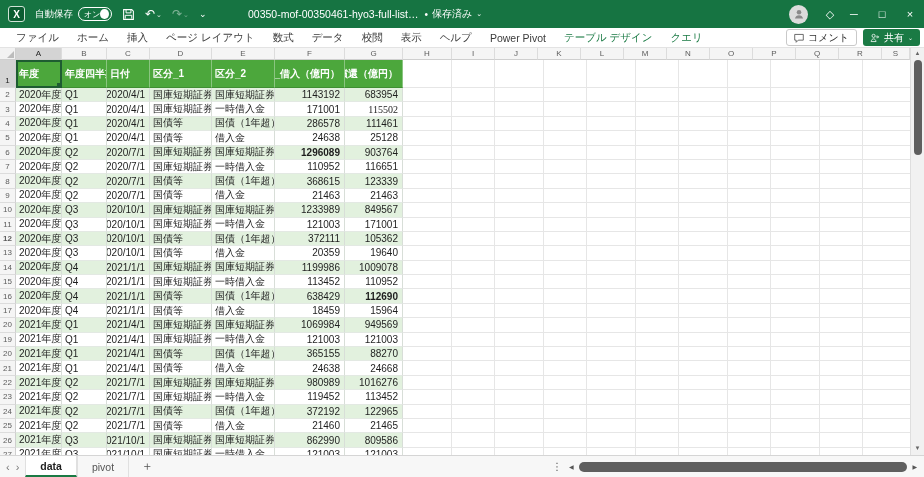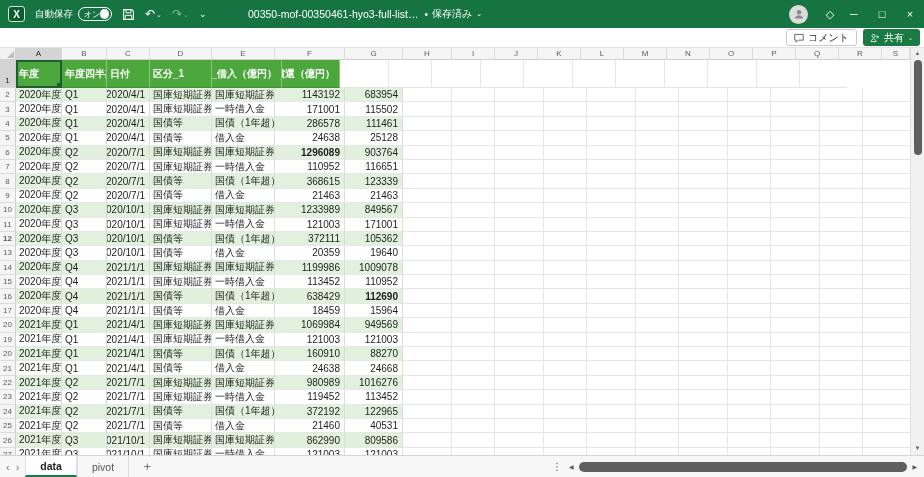--- a/index.html
+++ b/index.html
@@ -119,20 +119,34 @@
           </svg>
       </span>
       <span class="winbtn" style="width:20px">◇</span>
       <span class="winbtn">─</span>
       <span class="winbtn">□</span>
       <span class="winbtn">×</span>
     </div>
   </div>
 
   <div class="ribbon">
+    <div id="ribbon-tabs">
+        <span class="rtab">ファイル</span>
+        <span class="rtab">ホーム</span>
+        <span class="rtab">挿入</span>
+        <span class="rtab">ページ レイアウト</span>
+        <span class="rtab">数式</span>
+        <span class="rtab">データ</span>
+        <span class="rtab">校閲</span>
+        <span class="rtab">表示</span>
+        <span class="rtab">ヘルプ</span>
+        <span class="rtab">Power Pivot</span>
+        <span class="rtab ctx">テーブル デザイン</span>
+        <span class="rtab ctx">クエリ</span>
+      </div>
     <div class="ribbon-right">
       <span class="comment-btn">
         <span>
           <svg width="10" height="10" viewBox="0 0 14 14">
               <path d="M1 2h12v8H6l-3 3v-3H1z" fill="none" stroke="#555" stroke-width="1.2"></path>
             </svg>
         </span>
         <span>コメント</span>
       </span>
       <span class="share-btn">
@@ -174,20 +188,21 @@
         <div class="colh" style="width: 43px;">R</div>
         <div class="colh" style="width: 28px;">S</div>
       </div>
     <div id="rows">
         <div class="grow hrow" style="height: 28px;">
           <div class="gut sel bottom" style="height: 28px;">1</div>
           <div class="cell active" style="width: 46px;">年度<span class="fill-handle"></span></div>
           <div class="cell" style="width: 45px;">年度四半期</div>
           <div class="cell" style="width: 43px;">日付</div>
           <div class="cell" style="width: 62px;">区分_1</div>
+          <div class="cell" style="width: 63px;">区分_2</div>
           <div class="cell r" style="width: 70px;">発行_借入（億円）</div>
           <div class="cell r" style="width: 58px;">償還（億円）</div>
           <div class="filler" style="width: 507px; height: 28px;"></div>
         </div>
         <div class="grow" style="height: 14.4px;">
           <div class="gut" style="height: 14.4px;">2</div>
           <div class="cell band" style="width: 46px;">2020年度</div>
           <div class="cell band" style="width: 45px;">Q1</div>
           <div class="cell r band" style="width: 43px;">2020/4/1</div>
           <div class="cell band" style="width: 62px;">国庫短期証券</div>
@@ -197,21 +212,21 @@
           <div class="filler" style="width: 507px; height: 14.4px;"></div>
         </div>
         <div class="grow" style="height: 14.4px;">
           <div class="gut" style="height: 14.4px;">3</div>
           <div class="cell" style="width: 46px;">2020年度</div>
           <div class="cell" style="width: 45px;">Q1</div>
           <div class="cell r" style="width: 43px;">2020/4/1</div>
           <div class="cell" style="width: 62px;">国庫短期証券</div>
           <div class="cell" style="width: 63px;">一時借入金</div>
           <div class="cell r" style="width: 70px;">171001</div>
-          <div class="cell r" style="width: 58px;">115502</div>
+          <div class="cell r" style="width: 58px; font-family: Liberation Serif, serif;">115502</div>
           <div class="filler" style="width: 507px; height: 14.4px;"></div>
         </div>
         <div class="grow" style="height: 14.4px;">
           <div class="gut" style="height: 14.4px;">4</div>
           <div class="cell band" style="width: 46px;">2020年度</div>
           <div class="cell band" style="width: 45px;">Q1</div>
           <div class="cell r band" style="width: 43px;">2020/4/1</div>
           <div class="cell band" style="width: 62px;">国債等</div>
           <div class="cell band" style="width: 63px;">国債（1年超）</div>
           <div class="cell r band" style="width: 70px;">286578</div>
@@ -383,21 +398,21 @@
           <div class="cell r" style="width: 58px;">121003</div>
           <div class="filler" style="width: 507px; height: 14.4px;"></div>
         </div>
         <div class="grow" style="height: 14.4px;">
           <div class="gut" style="height: 14.4px;">20</div>
           <div class="cell band" style="width: 46px;">2021年度</div>
           <div class="cell band" style="width: 45px;">Q1</div>
           <div class="cell r band" style="width: 43px;">2021/4/1</div>
           <div class="cell band" style="width: 62px;">国債等</div>
           <div class="cell band" style="width: 63px;">国債（1年超）</div>
-          <div class="cell r band" style="width: 70px;">160910</div>
+          <div class="cell r band" style="width: 70px;">365155</div>
           <div class="cell r band" style="width: 58px;">88270</div>
           <div class="filler" style="width: 507px; height: 14.4px;"></div>
         </div>
         <div class="grow" style="height: 14.4px;">
           <div class="gut" style="height: 14.4px;">21</div>
           <div class="cell" style="width: 46px;">2021年度</div>
           <div class="cell" style="width: 45px;">Q1</div>
           <div class="cell r" style="width: 43px;">2021/4/1</div>
           <div class="cell" style="width: 62px;">国債等</div>
           <div class="cell" style="width: 63px;">借入金</div>
@@ -439,21 +454,21 @@
           <div class="filler" style="width: 507px; height: 14.4px;"></div>
         </div>
         <div class="grow" style="height: 14.4px;">
           <div class="gut" style="height: 14.4px;">25</div>
           <div class="cell" style="width: 46px;">2021年度</div>
           <div class="cell" style="width: 45px;">Q2</div>
           <div class="cell r" style="width: 43px;">2021/7/1</div>
           <div class="cell" style="width: 62px;">国債等</div>
           <div class="cell" style="width: 63px;">借入金</div>
           <div class="cell r" style="width: 70px;">21460</div>
-          <div class="cell r" style="width: 58px;">40531</div>
+          <div class="cell r" style="width: 58px;">21465</div>
           <div class="filler" style="width: 507px; height: 14.4px;"></div>
         </div>
         <div class="grow" style="height: 14.4px;">
           <div class="gut" style="height: 14.4px;">26</div>
           <div class="cell band" style="width: 46px;">2021年度</div>
           <div class="cell band" style="width: 45px;">Q3</div>
           <div class="cell r band" style="width: 43px;">2021/10/1</div>
           <div class="cell band" style="width: 62px;">国庫短期証券</div>
           <div class="cell band" style="width: 63px;">国庫短期証券</div>
           <div class="cell r band" style="width: 70px;">862990</div>

